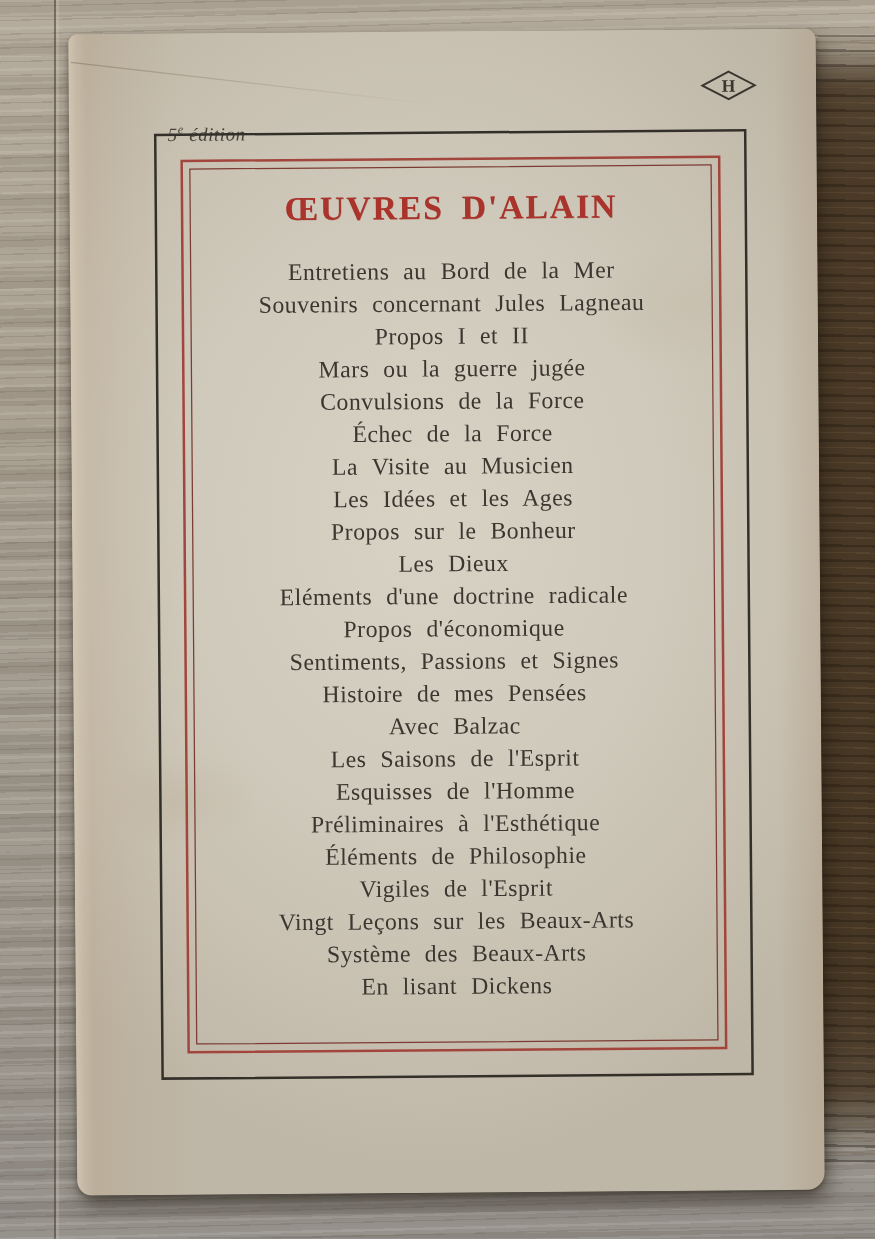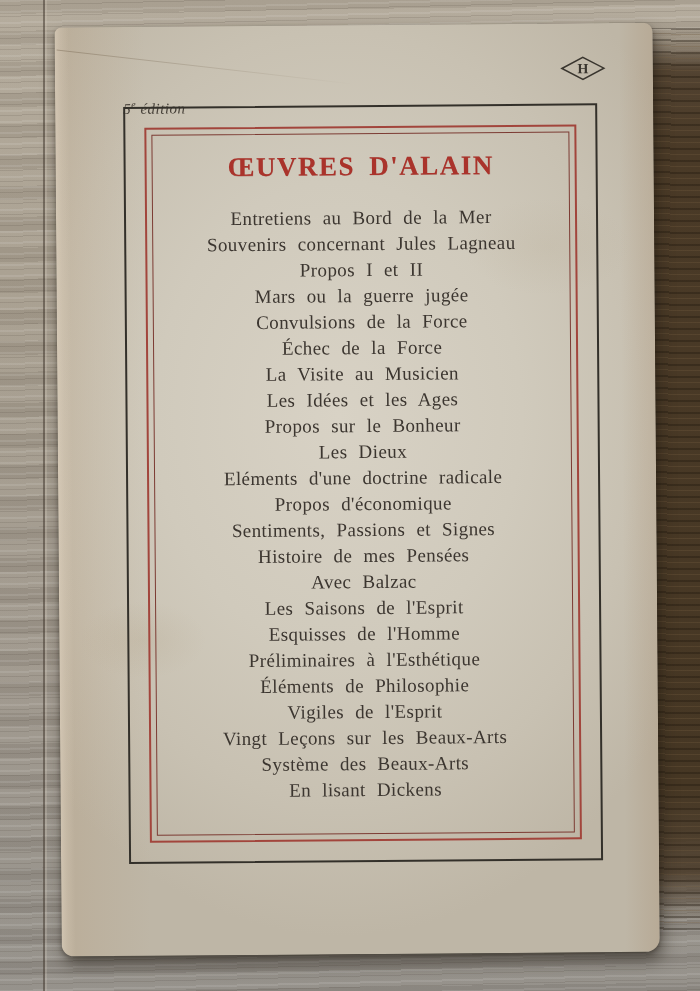--- a/index.html
+++ b/index.html
@@ -76,21 +76,21 @@
 
   .crease {
     position: absolute; left: 2px; top: 22px;
     width: 300px; height: 1px;
     background: linear-gradient(to right, rgba(118,102,80,0.45), rgba(118,102,80,0.0));
     transform: rotate(7deg);
     transform-origin: left top;
   }
 
   .edition-note {
-    position: absolute; left: 68px; top: 72px;
+    position: absolute; left: 79px; top: 72px;
     font-style: italic;
     font-size: 15px;
     color: #48423a;
     letter-spacing: 0.5px;
   }
   .edition-note sup { font-size: 10px; }
 
   .publisher-logo {
     position: absolute; left: 505px; top: 32px;
     width: 46px; height: 26px;

